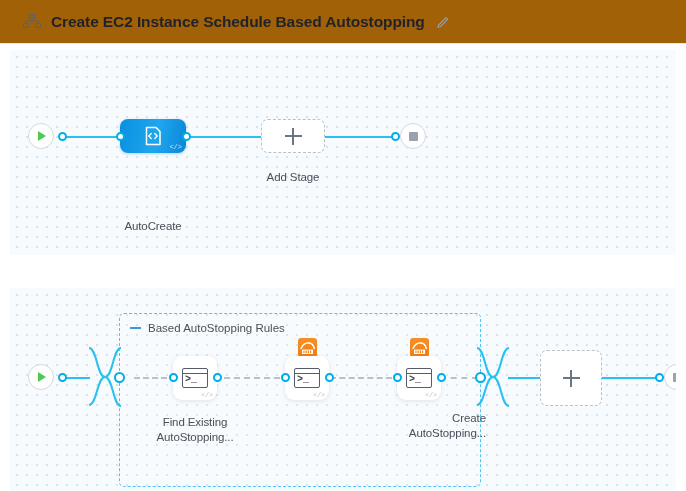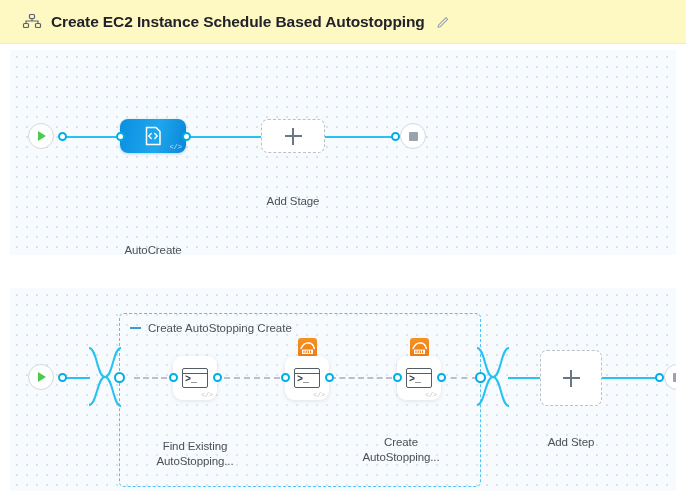--- a/index.html
+++ b/index.html
@@ -15,21 +15,21 @@
     position: relative;
     -webkit-font-smoothing: antialiased;
   }
 
   
   .header {
     position: absolute;
     left: 0; top: 0;
     width: 686px;
     height: 44px;
-    background: #fef9c3;
+    background: #a16207;
     border-bottom: 1px solid #e8e8ed;
     display: flex;
     align-items: center;
     box-sizing: border-box;
     padding-left: 22px;
   }
   .header-icon {
     width: 20px;
     height: 20px;
     flex: 0 0 auto;
@@ -166,21 +166,20 @@
 
   
   .caption {
     position: absolute;
     text-align: center;
     font-size: 11.5px;
     color: #4a4f58;
     line-height: 15px;
     letter-spacing: -0.1px;
     white-space: pre-line;
-    margin-top: 24px;
   }
 
   
   .step-node {
     position: absolute;
     width: 44px;
     height: 44px;
     background: #ffffff;
     border-radius: 9px;
     box-shadow: 0 1px 4px rgba(40,60,90,0.13);
@@ -312,21 +311,21 @@
   <div class="endcap" style="left:390px; top:73px;">
     <span class="stop-sq"></span>
   </div>
 </div>
 
 <div class="canvas canvas-steps">
 
   <div class="group-box" style="left:109px; top:25px; width:362px; height:174px;"></div>
   <div class="group-header" style="left:120px; top:34px;">
     <span class="group-collapse"></span>
-    <span>Create AutoStopping Create</span>
+    <span>Based AutoStopping Rules</span>
   </div>
 
   <div class="wire" style="left:52px; top:89px; width:28px;"></div>
   <svg style="position:absolute; left:78px; top:58px; width:34px; height:62px;">
     <path d="M1 2 C 9 2, 9 31, 17 31 C 25 31, 25 60, 33 60" fill="none" stroke="#29c2f0" stroke-width="2" transform="translate(0,0) scale(1,1)"></path>
   </svg>
   <svg style="position:absolute; left:78px; top:58px; width:34px; height:62px;">
     <path d="M1 59 C 9 59, 9 31, 17 31 C 25 31, 25 2, 33 2" fill="none" stroke="#29c2f0" stroke-width="2"></path>
   </svg>
 
@@ -392,27 +391,26 @@
     </svg>
   </div>
   <div class="step-node" style="left:387px; top:68px;">
     <span class="term-icon">
       <span class="term-glyph">&gt;_</span>
     </span>
     <span class="corner-code">&lt;/&gt;</span>
   </div>
   <div class="port" style="left:383px; top:85px;"></div>
   <div class="port" style="left:427px; top:85px;"></div>
-  <div class="caption" style="left:332px; top:123px; width:118px;">Create
+  <div class="caption" style="left:358px; top:123px; width:118px;text-align:right;">Create
 AutoStopping...</div>
 
   <div class="port lg" style="left:465px; top:84px;"></div>
 
   <div class="add-box" style="left:530px; top:62px; width:62px; height:56px;">
     <span class="add-plus"></span>
   </div>
-  <div class="caption" style="left:502px; top:123px; width:118px;">Add Step</div>
 
   <div class="port" style="left:645px; top:85px;"></div>
   <div class="endcap" style="left:654px; top:76px;">
     <span class="stop-sq"></span>
   </div>
 </div>
 
 </body></html>

